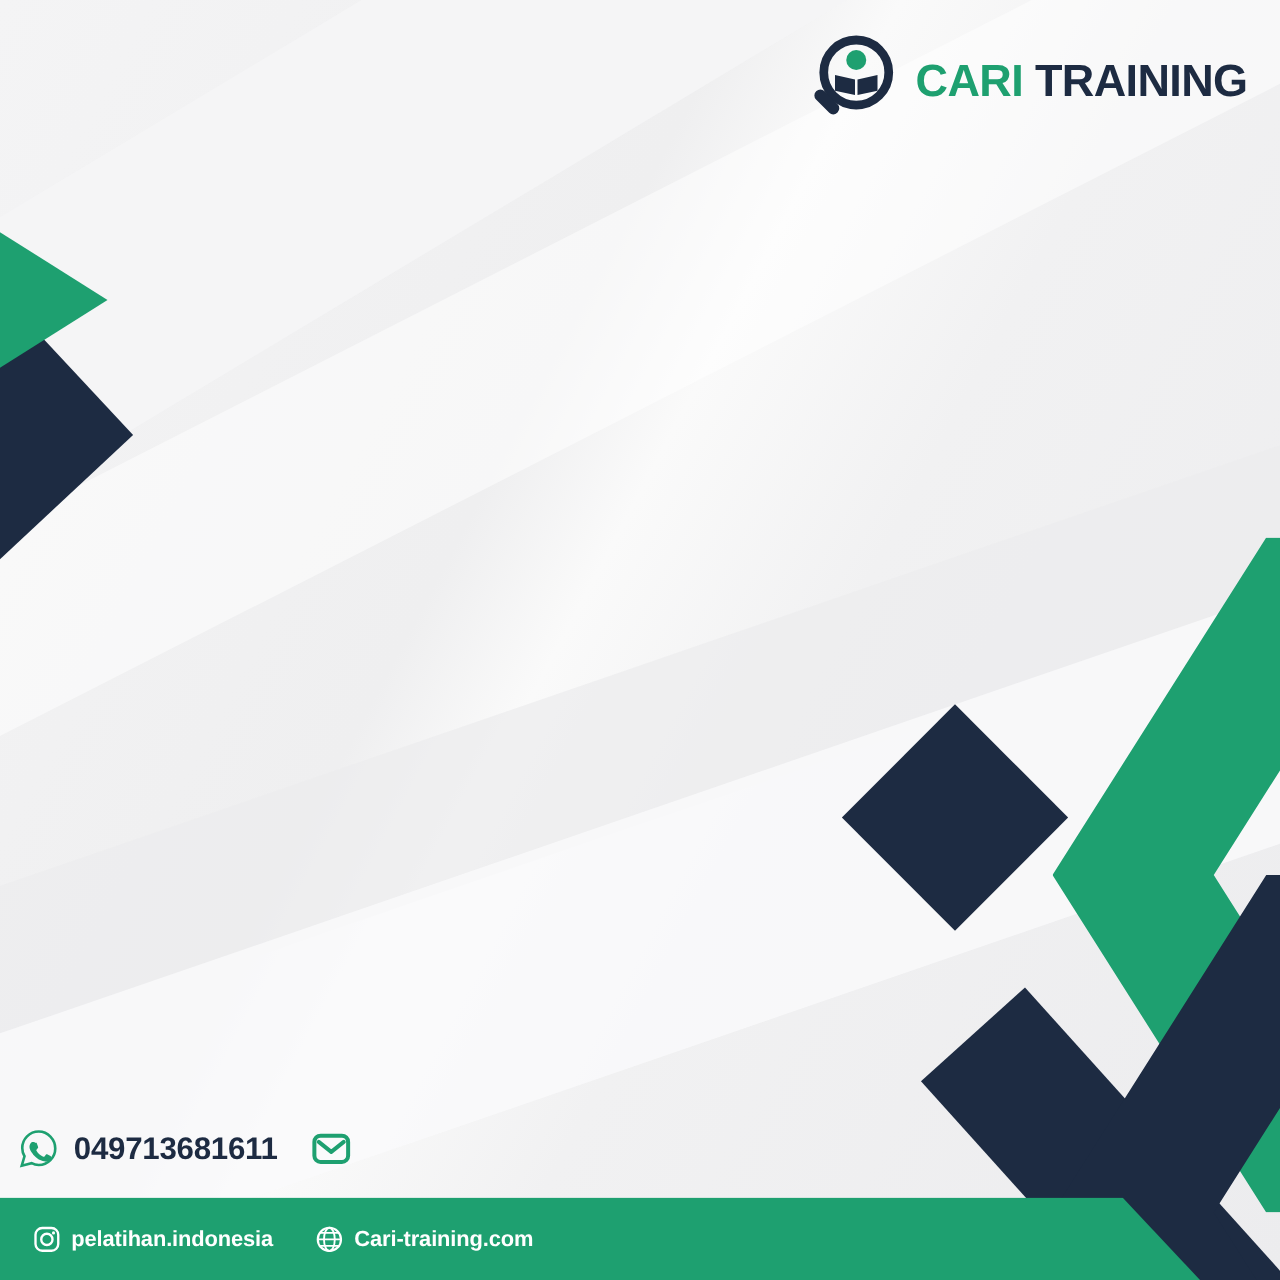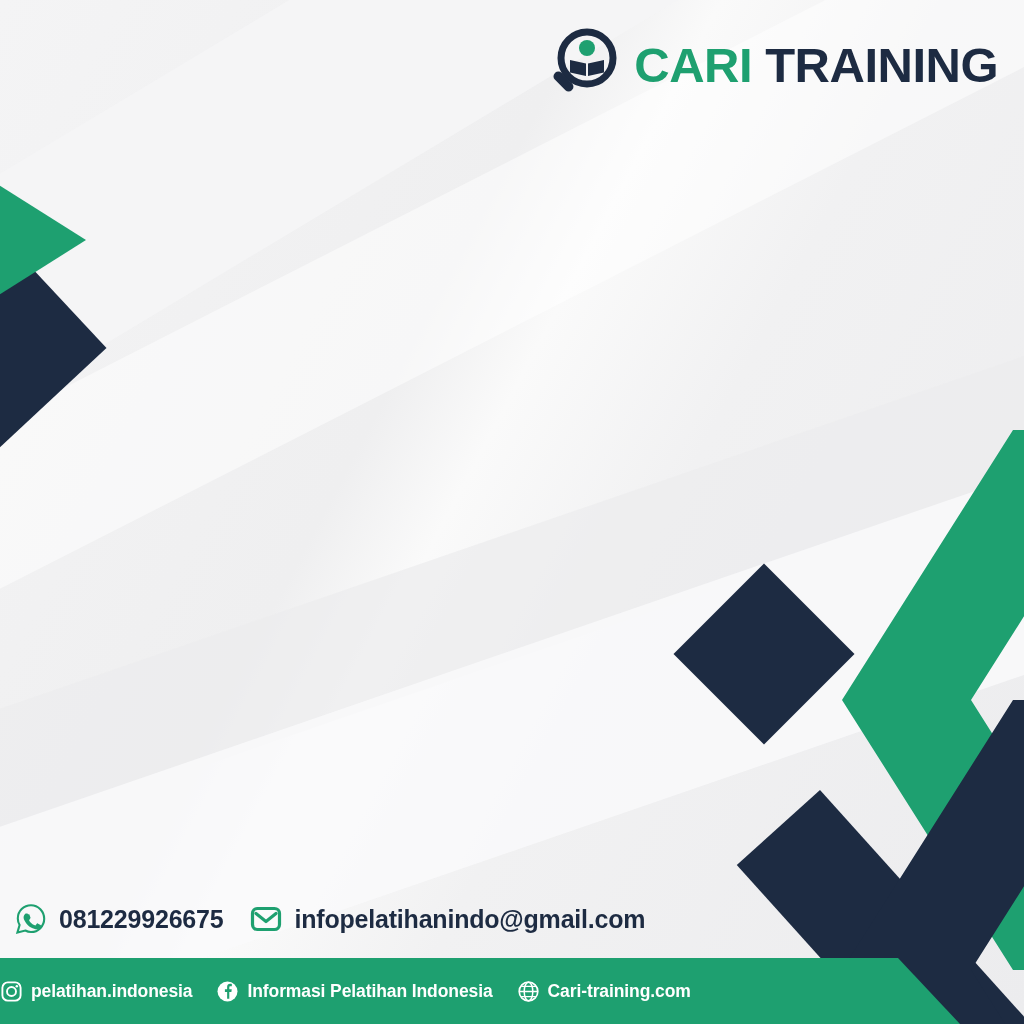--- a/index.html
+++ b/index.html
@@ -107,21 +107,21 @@
   
   .logo {
     position: absolute;
     right: 26px; top: 28px;
     display: flex;
     align-items: center;
     gap: 14px;
   }
   .logo-mark { width: 74px; height: 74px; display: block; }
   .logo-text {
-    font-size: 49px;
+    font-size: 36px;
     font-weight: 700;
     letter-spacing: -0.5px;
     line-height: 1;
     white-space: nowrap;
   }
   .logo-cari { color: var(--green); }
   .logo-training { color: var(--navy); }
 
   
   .title-block {
@@ -165,22 +165,23 @@
 
   
   .footer {
     position: absolute;
     left: 0; bottom: 0;
     width: 1024px; height: 66px;
     background: var(--green);
     clip-path: polygon(0 0, 898px 0, 960px 66px, 0 66px);
     display: flex;
     align-items: center;
+    padding-left: 26px;
     box-sizing: border-box;
-    gap: 13px;
+    gap: 23px;
   }
   .footer-item {
     display: flex;
     align-items: center;
     gap: 8px;
     margin-right: 11px;
   }
   .footer-text {
     color: #ffffff;
     font-size: 17.5px;
@@ -238,57 +239,47 @@
 
   <div class="contact-row">
 
     <div class="contact-item">
       <span>
         <svg class="contact-icon" width="34" height="34" viewBox="0 0 34 34" xmlns="http://www.w3.org/2000/svg">
           <path d="M17 3.2c-7.3 0-13.2 5.9-13.2 13.2 0 2.4.7 4.7 1.8 6.6L3.4 30.6l7.9-2.1c1.8 1 3.9 1.5 5.7 1.5 7.3 0 13.2-5.9 13.2-13.2S24.3 3.2 17 3.2z" fill="none" stroke="#1ea070" stroke-width="2.1"></path>
           <path d="M12.6 11.2c-.4-.9-.8-.9-1.2-.9h-1c-.4 0-1 .1-1.5.7-.5.6-1.9 1.9-1.9 4.5s2 5.2 2.3 5.6c.3.4 3.8 6 9.3 8.1 4.6 1.8 5.6 1.4 6.6 1.3 1-.1 3.2-1.3 3.7-2.6.5-1.3.5-2.4.3-2.6-.1-.2-.5-.4-1.1-.7l-3-1.5c-.4-.2-.8-.3-1.1.2l-1.6 2c-.3.4-.6.4-1.1.2-.5-.2-2.2-.8-4.2-2.6-1.5-1.4-2.6-3.1-2.9-3.6-.3-.5 0-.8.2-1.1l.8-1c.3-.3.4-.6.6-1 .2-.4.1-.7 0-1-.1-.3-1.1-2.9-1.5-4z" fill="#1ea070" transform="translate(0.6,-1.6) scale(0.78) translate(4.5,6.5)"></path>
         </svg>
       </span>
-      <span class="contact-text">081229926675</span>
+      <span class="contact-text">049713681611</span>
     </div>
 
     <div class="contact-item">
       <span>
         <svg class="contact-icon" width="34" height="34" viewBox="0 0 34 34" xmlns="http://www.w3.org/2000/svg">
           <rect x="3.5" y="6.5" width="27" height="21" rx="5" fill="none" stroke="#1ea070" stroke-width="3.2"></rect>
           <path d="M7 11.5 L17 19.5 L27 11.5" fill="none" stroke="#1ea070" stroke-width="3.2" stroke-linecap="round" stroke-linejoin="round"></path>
         </svg>
       </span>
-      <span class="contact-text">infopelatihanindo@gmail.com</span>
     </div>
 
   </div>
 
   <div class="footer">
 
     <div class="footer-item">
       <span>
         <svg class="footer-icon" width="23" height="23" viewBox="0 0 23 23" xmlns="http://www.w3.org/2000/svg">
           <rect x="2.4" y="2.4" width="18.2" height="18.2" rx="5.4" fill="none" stroke="#ffffff" stroke-width="1.9"></rect>
           <circle cx="11.5" cy="11.5" r="4.5" fill="none" stroke="#ffffff" stroke-width="1.9"></circle>
           <circle cx="16.8" cy="6.3" r="1.25" fill="#ffffff"></circle>
         </svg>
       </span>
       <span class="footer-text">pelatihan.indonesia</span>
     </div>
 
-    <div class="footer-item">
-      <span>
-        <svg class="footer-icon" width="23" height="23" viewBox="0 0 23 23" xmlns="http://www.w3.org/2000/svg">
-          <circle cx="11.5" cy="11.5" r="10" fill="#ffffff"></circle>
-          <path d="M13.3 11.9h2.1l.35-2.7h-2.45V7.6c0-.78.22-1.3 1.34-1.3h1.2V3.9c-.21-.03-.93-.09-1.77-.09-1.75 0-2.95 1.07-2.95 3.04V9.2H8.9v2.7h2.22v6.9h2.18z" fill="#1ea070"></path>
-        </svg>
-      </span>
-      <span class="footer-text">Informasi Pelatihan Indonesia</span>
-    </div>
 
 
     <div class="footer-item">
       <span>
         <svg class="footer-icon" width="23" height="23" viewBox="0 0 23 23" xmlns="http://www.w3.org/2000/svg">
           <circle cx="11.5" cy="11.5" r="9.3" fill="none" stroke="#ffffff" stroke-width="1.7"></circle>
           <ellipse cx="11.5" cy="11.5" rx="4.3" ry="9.3" fill="none" stroke="#ffffff" stroke-width="1.5"></ellipse>
           <line x1="2.4" y1="11.5" x2="20.6" y2="11.5" stroke="#ffffff" stroke-width="1.5"></line>
           <line x1="4.2" y1="6.3" x2="18.8" y2="6.3" stroke="#ffffff" stroke-width="1.3"></line>
           <line x1="4.2" y1="16.7" x2="18.8" y2="16.7" stroke="#ffffff" stroke-width="1.3"></line>

